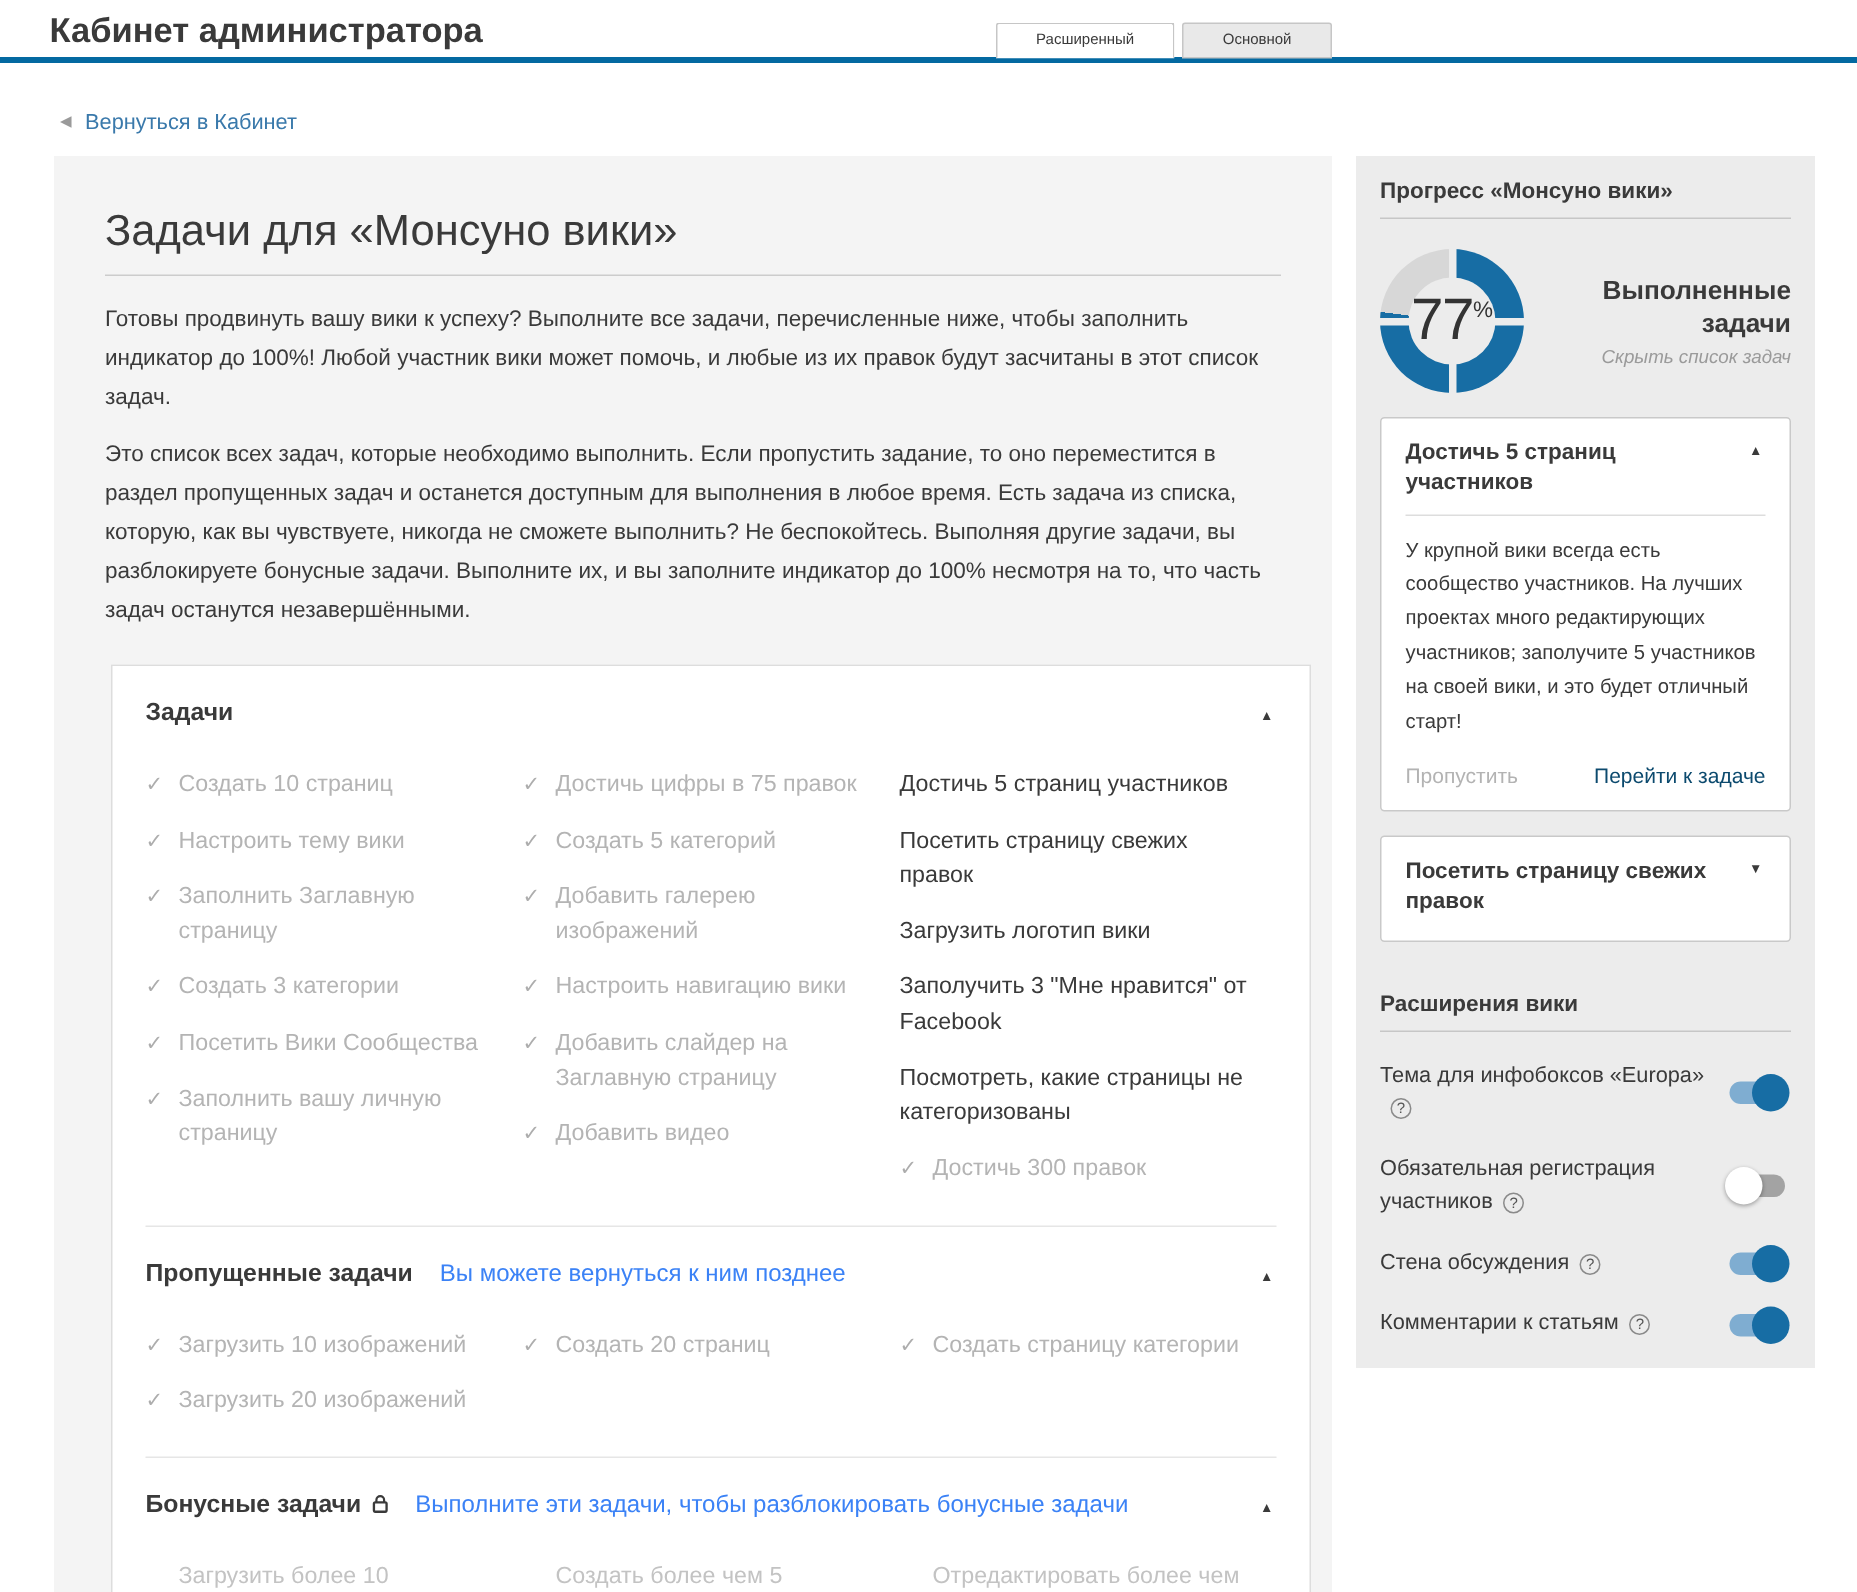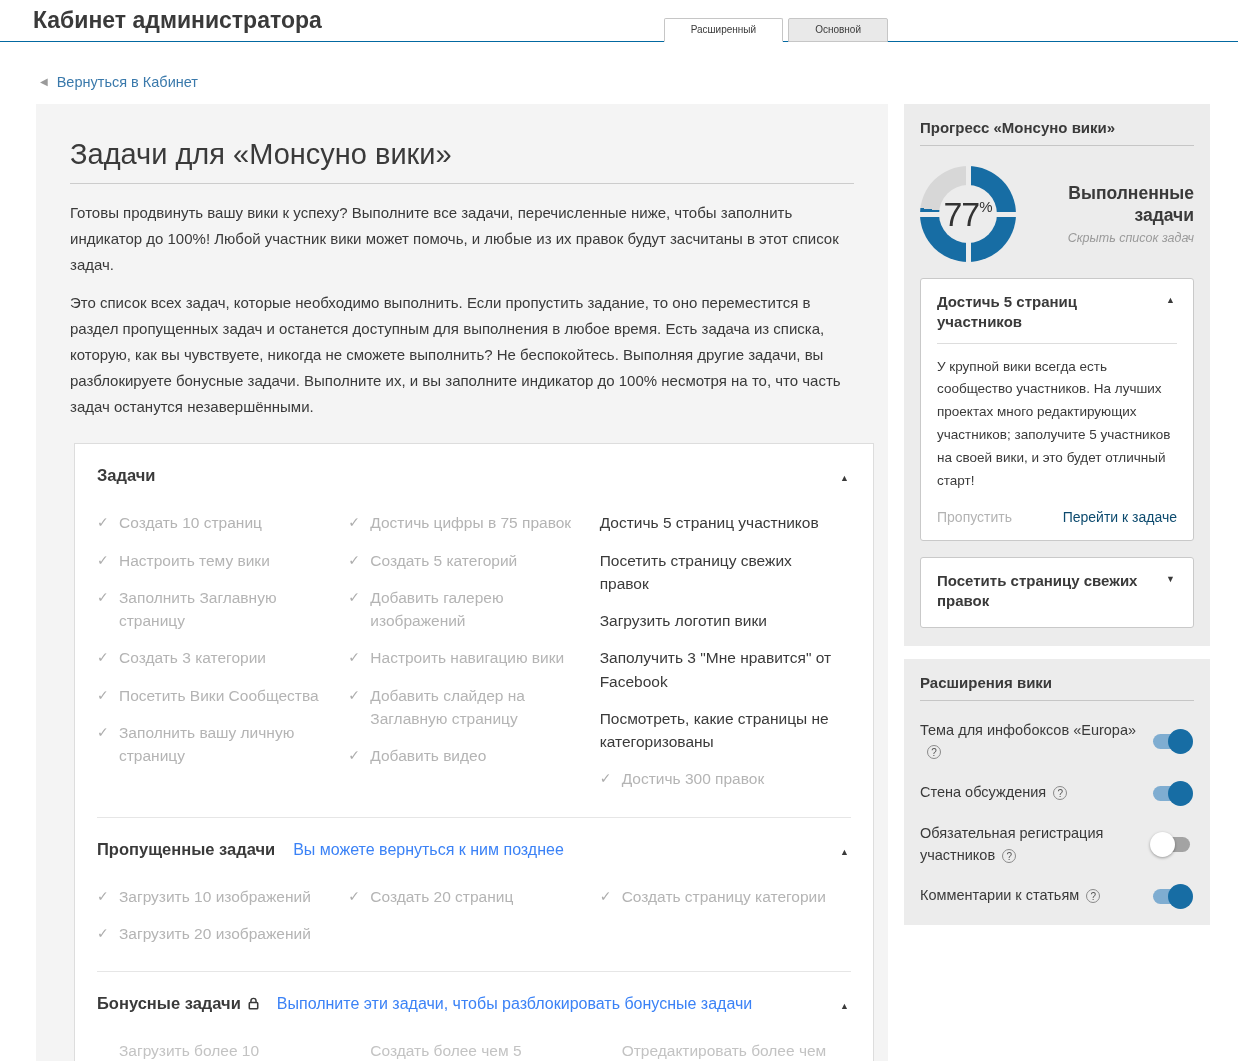--- a/index.html
+++ b/index.html
@@ -4,21 +4,21 @@
 <style>
   * { box-sizing: border-box; }
   html,body { margin:0; padding:0; background:#fff; }
   body {
     width:1238px; min-height:1061px;
     font-family:"Liberation Sans","DejaVu Sans",sans-serif;
     color:#3a3a3a;
   }
 
   
-  .topbar { position:relative; height:42px; border-bottom:1px solid #0369a1; background:#fff; }
+  .topbar { position:relative; height:42px; border-bottom:4px solid #0369a1; background:#fff; }
   .app-title { position:absolute; left:33px; top:7px; font-size:23px; font-weight:bold; margin:0; }
   .tabs { position:absolute; right:350px; bottom:-1px; display:flex; gap:5px; }
   .tab {
     border:1px solid #c6c6c6; border-radius:2px 2px 0 0;
     padding:5px 26px 6px; font-size:10px; background:#e9e9e9; cursor:pointer;
   }
   .tab.active { background:#fff; border-bottom-color:#fff; }
 
   
   .back-row { margin:32px 0 14px 40px; display:flex; align-items:center; gap:9px; font-size:14.5px; }
@@ -49,32 +49,32 @@
   .task { display:flex; font-size:15.5px; line-height:1.5; margin-bottom:14px; }
   .task .check { width:22px; flex-shrink:0; color:#adadad; font-size:14px; padding-top:1px; }
   .task .nocheck { width:22px; flex-shrink:0; }
   .task.done { color:#b4b4b4; }
   .task.active { color:#3a3a3a; cursor:pointer; }
   .task.locked { color:#c3c3c3; }
 
   .divider { border:none; border-top:1px solid #e6e6e6; margin:12px 0 22px; }
 
   
-  .side-box { background:#ececec; padding:15px 16px 18px; margin-bottom:13px; }
+  .side-box { background:#ececec; padding:15px 16px 18px; }
   .side-head { font-size:15px; font-weight:bold; padding-bottom:9px; border-bottom:1px solid #c6c6c6; }
 
   .progress-row { display:flex; align-items:center; margin-top:20px; }
   .donut { position:relative; width:96px; height:96px; border-radius:50%; flex-shrink:0;
     background:conic-gradient(#176da4 0 77%, #d7d7d7 77% 100%); }
   .donut .gap { position:absolute; background:#ececec; }
   .gap-v { left:45.5px; top:0; width:5px; height:100%; }
   .gap-h { top:45.5px; left:0; height:5px; width:100%; }
   .hole { position:absolute; inset:19px; border-radius:50%; background:#ececec;
     display:flex; align-items:center; justify-content:center; }
-  .pct-num { font-size:34px; color:#333; letter-spacing:-1px; }
+  .pct-num { font-size:39px; color:#333; letter-spacing:-1px; }
   .pct-sign { font-size:15px; color:#333; margin-top:-15px; }
   .progress-text { flex:1; text-align:right; padding-left:6px; }
   .pt-main { font-size:17.5px; font-weight:bold; line-height:1.25; }
   .pt-sub { font-size:12.5px; font-style:italic; color:#9a9a9a; margin-top:4px; cursor:pointer; }
 
   .side-card { background:#fff; border:1px solid #c9c9c9; border-radius:3px; padding:13px 16px 15px; margin-top:16px; }
   .card-title-row { display:flex; align-items:flex-start; }
   .card-title { font-size:15px; font-weight:bold; line-height:1.35; flex:1; }
   .card-title-row .collapse-btn { margin-left:10px; padding-top:3px; }
   .side-card.expanded .card-title-row { border-bottom:1px solid #ddd; padding-bottom:10px; margin-bottom:12px; }
@@ -312,29 +312,29 @@
       <div class="side-head">Расширения вики</div>
 
       <div class="ext-row">
         <span class="ext-label"><span>Тема для инфобоксов «Europa»</span><span class="help">?</span></span>
         <span class="toggle on">
             <span class="knob"></span>
           </span>
       </div>
 
       <div class="ext-row">
+        <span class="ext-label"><span>Обязательная регистрация участников</span><span class="help">?</span></span>
+        <span class="toggle off">
+            <span class="knob"></span>
+          </span>
+      </div>
+
+      <div class="ext-row">
         <span class="ext-label"><span>Стена обсуждения</span><span class="help">?</span></span>
         <span class="toggle on">
-            <span class="knob"></span>
-          </span>
-      </div>
-
-      <div class="ext-row">
-        <span class="ext-label"><span>Обязательная регистрация участников</span><span class="help">?</span></span>
-        <span class="toggle off">
             <span class="knob"></span>
           </span>
       </div>
 
       <div class="ext-row">
         <span class="ext-label"><span>Комментарии к статьям</span><span class="help">?</span></span>
         <span class="toggle on">
             <span class="knob"></span>
           </span>
       </div>

